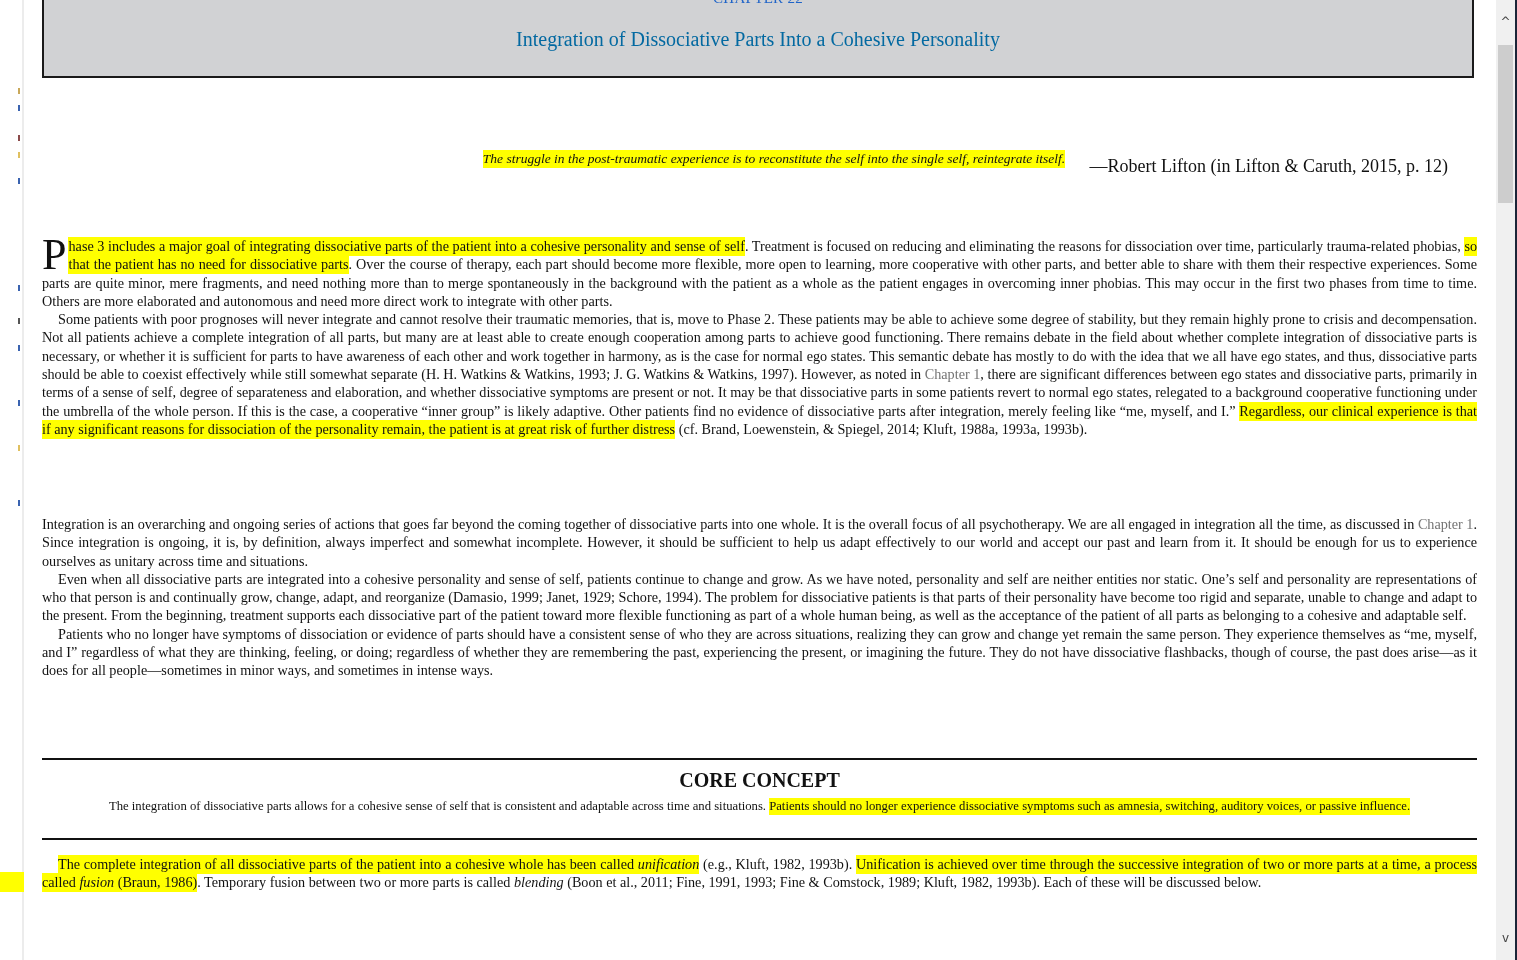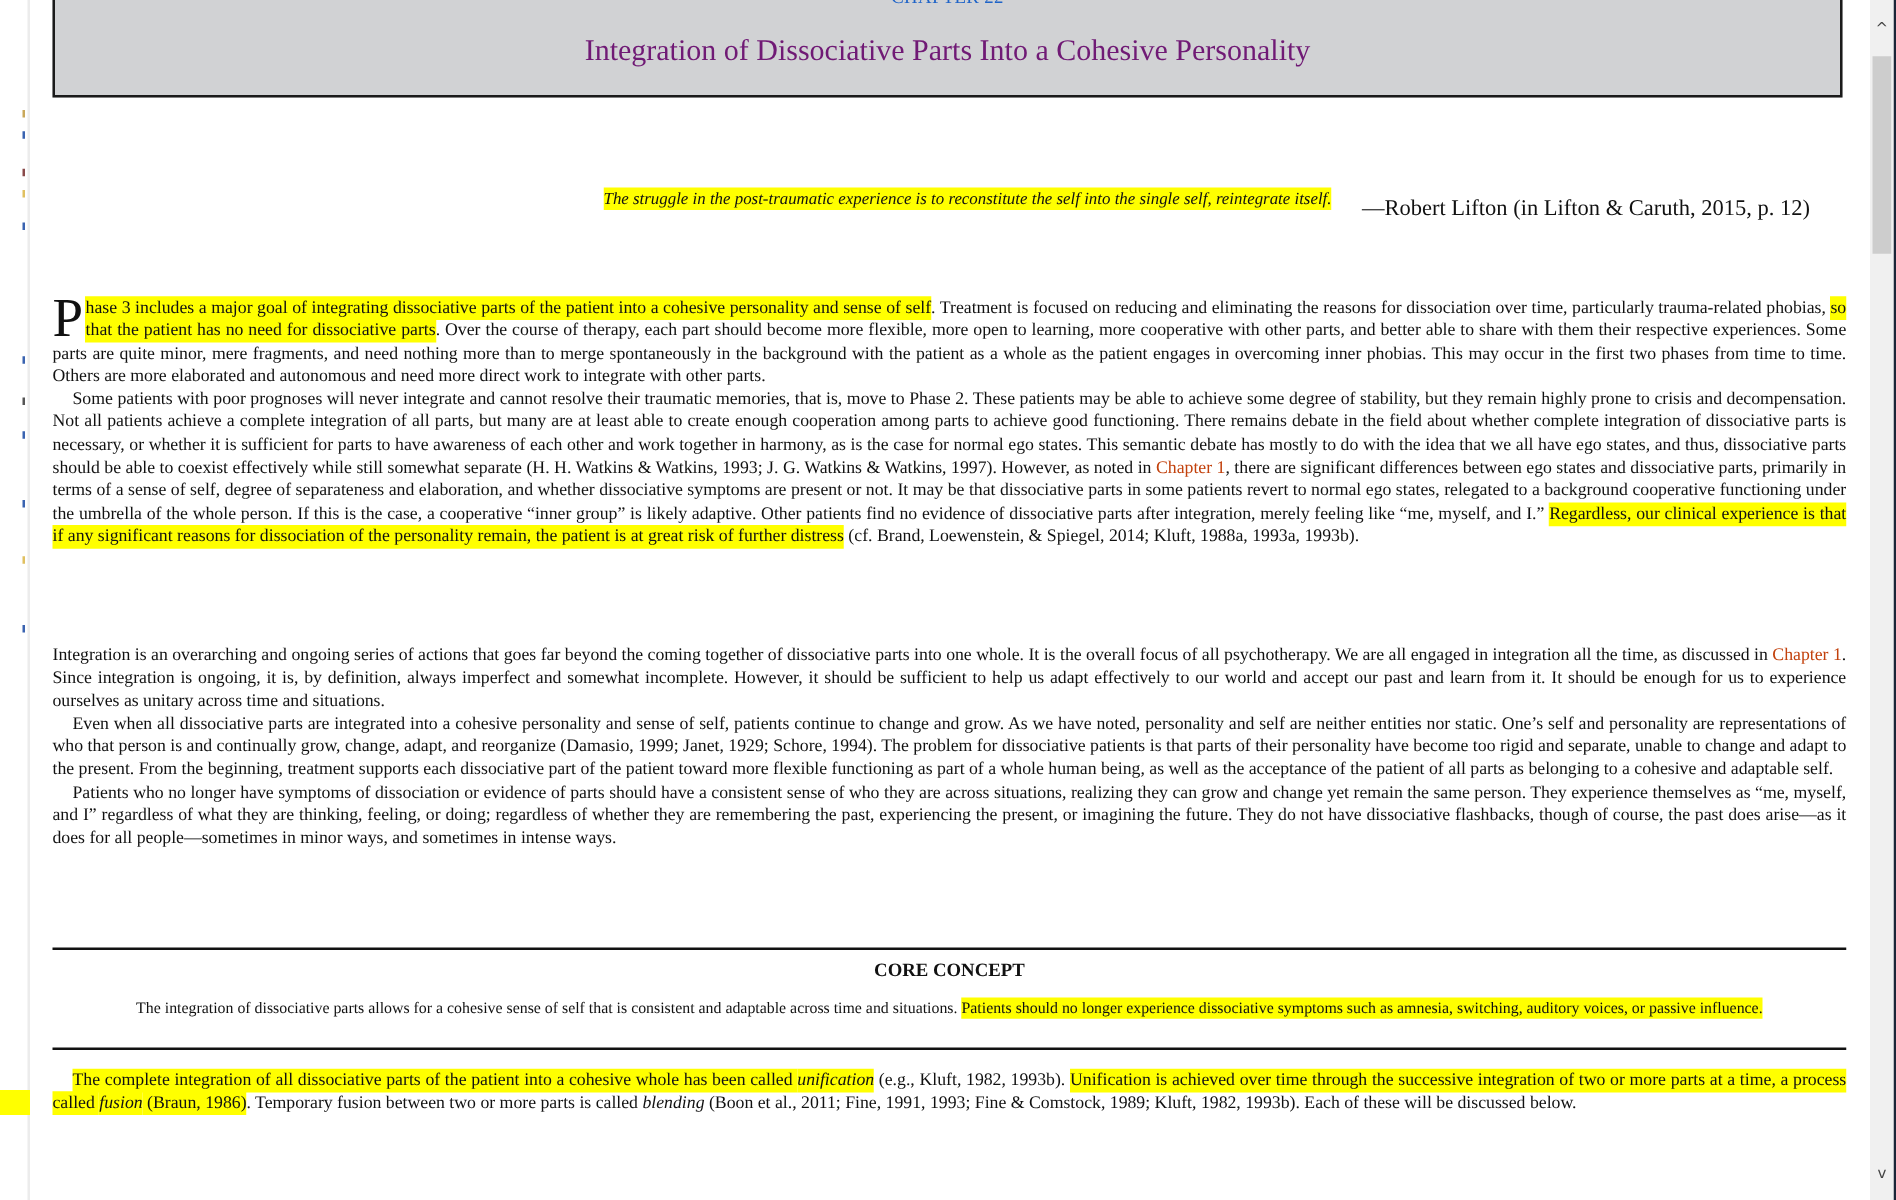--- a/index.html
+++ b/index.html
@@ -22,21 +22,21 @@
     position: absolute; left: 18px; top: -12px; width: 1432px; height: 90px;
     background: #d1d2d4; border: 2px solid #1a1a1a; box-sizing: border-box;
     text-align: center;
   }
   .chapter-label {
     position: absolute; left: 0; right: 0; top: 0px;
     color: #1f64c8; font-size: 15px; letter-spacing: 0.3px;
   }
   .chapter-title {
     position: absolute; left: 0; right: 0; top: 38px;
-    color: #701a75; font-size: 24px;
+    color: #0369a1; font-size: 20px;
   }
   .epigraph {
     position: absolute; left: 0; width: 1472px; top: 151px;
     text-align: center; font-style: italic; font-size: 13.5px; padding-left: 14px;
   }
   .hl {
     background: #ffff00;
     box-decoration-break: clone; -webkit-box-decoration-break: clone;
     padding: 1px 0 2px 0;
   }
@@ -47,32 +47,32 @@
     position: absolute; left: 18px; width: 1435px;
     font-size: 14.2px; line-height: 18.3px; text-align: justify;
   }
   .p1 { top: 237px; }
   .dropcap {
     font-size: 44px; line-height: 30px; float: left; margin-right: 2px; margin-top: 3px;
     height: 30px;
   }
   .indent { text-indent: 16px; }
   .para { margin: 0; }
-  .link { color: #c2410c; }
+  .link { color: #737373; }
   .section-heading {
     position: absolute; left: 18px; top: 510px; font-weight: bold; font-size: 16.5px;
   }
   .p2 { top: 515px; }
   .core {
     position: absolute; left: 18px; top: 758px; width: 1435px; height: 82px;
     border-top: 2px solid #111; border-bottom: 2px solid #111; box-sizing: border-box;
     text-align: center;
   }
   .core-title {
-    position: absolute; left: 0; right: 0; top: 9px; font-weight: bold; font-size: 15px;
+    position: absolute; left: 0; right: 0; top: 9px; font-weight: bold; font-size: 20px;
   }
   .core-text {
     position: absolute; left: 18px; right: 18px; top: 38px;
     font-size: 12.7px; line-height: 17px; 
   }
   .p3 { top: 855px; }
   .scrollbar {
     position: absolute; right: 0; top: 0; width: 21px; height: 960px;
     background: #f0f0f0; border-right: 2px solid #1b2538; box-sizing: border-box;
   }

